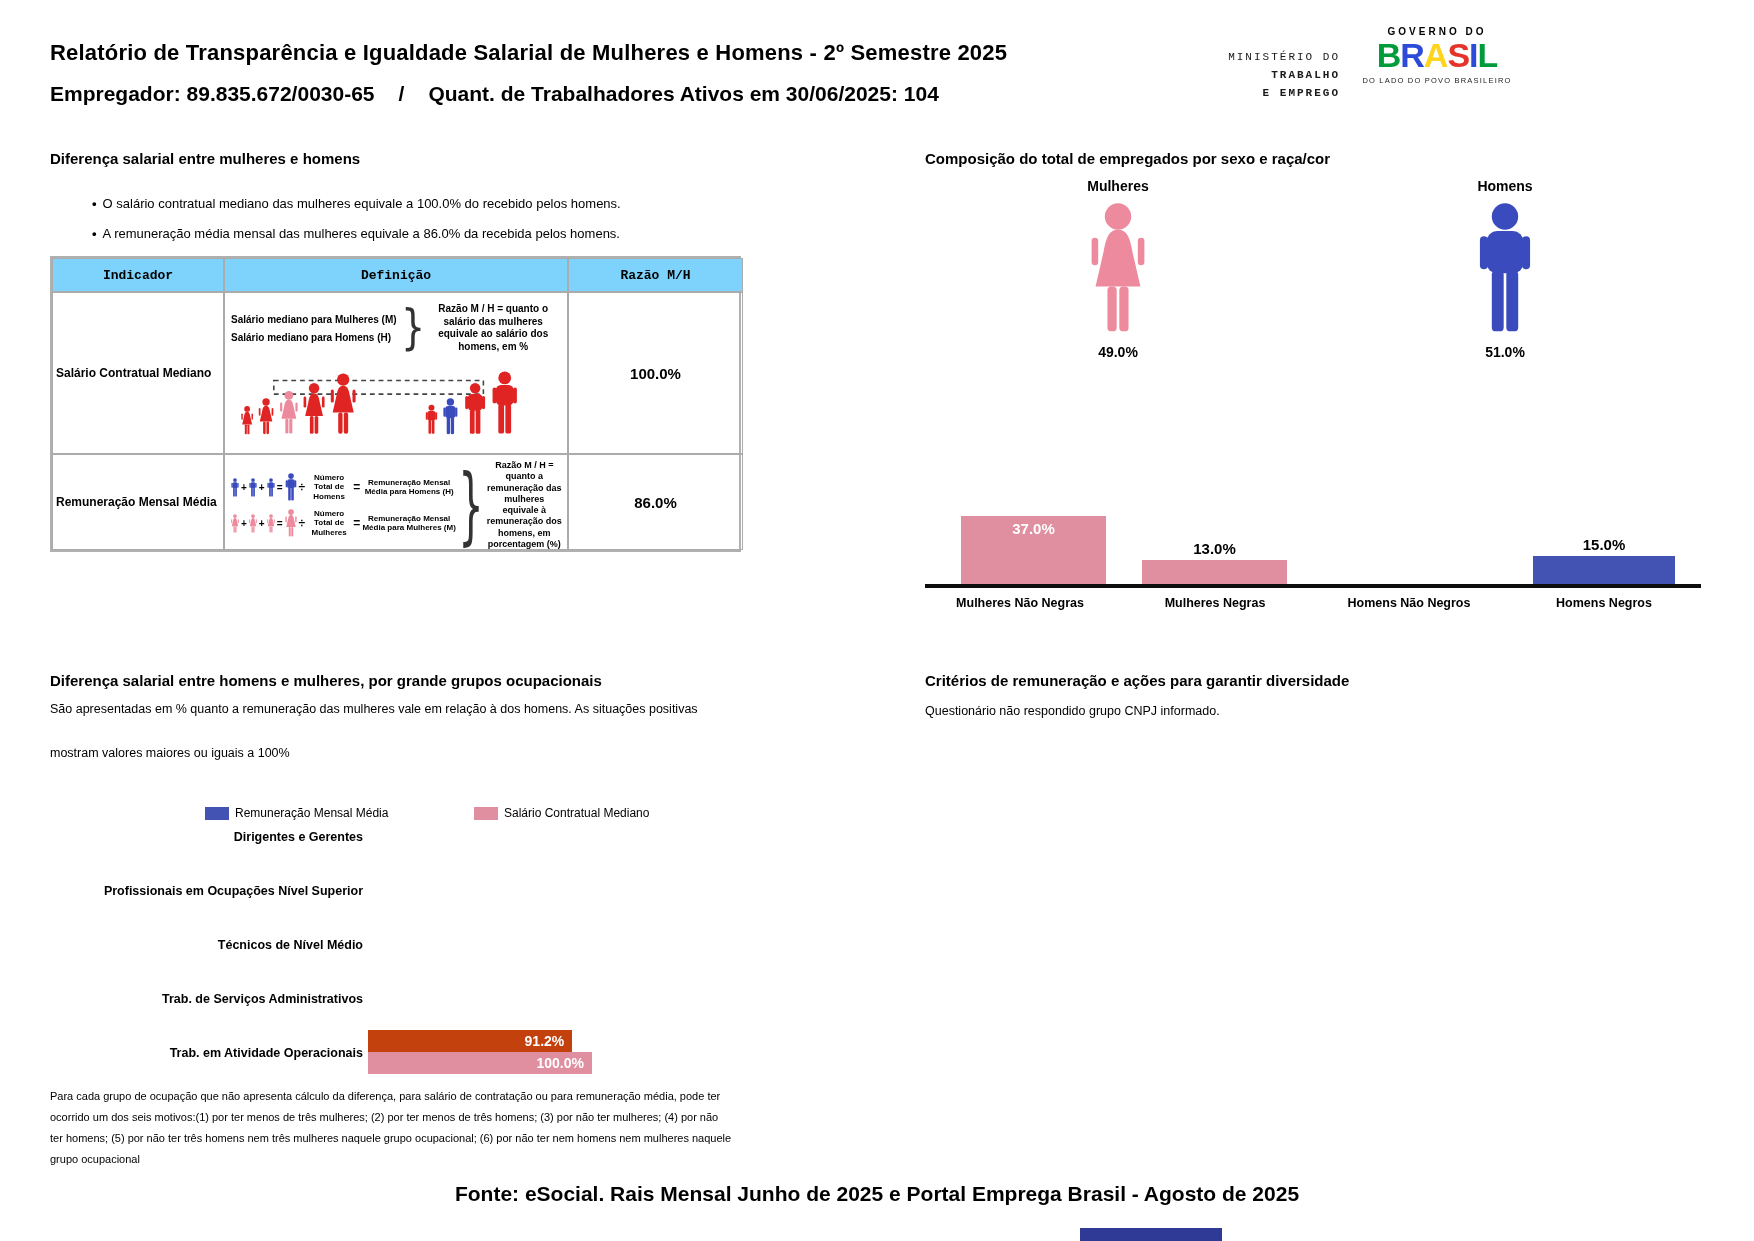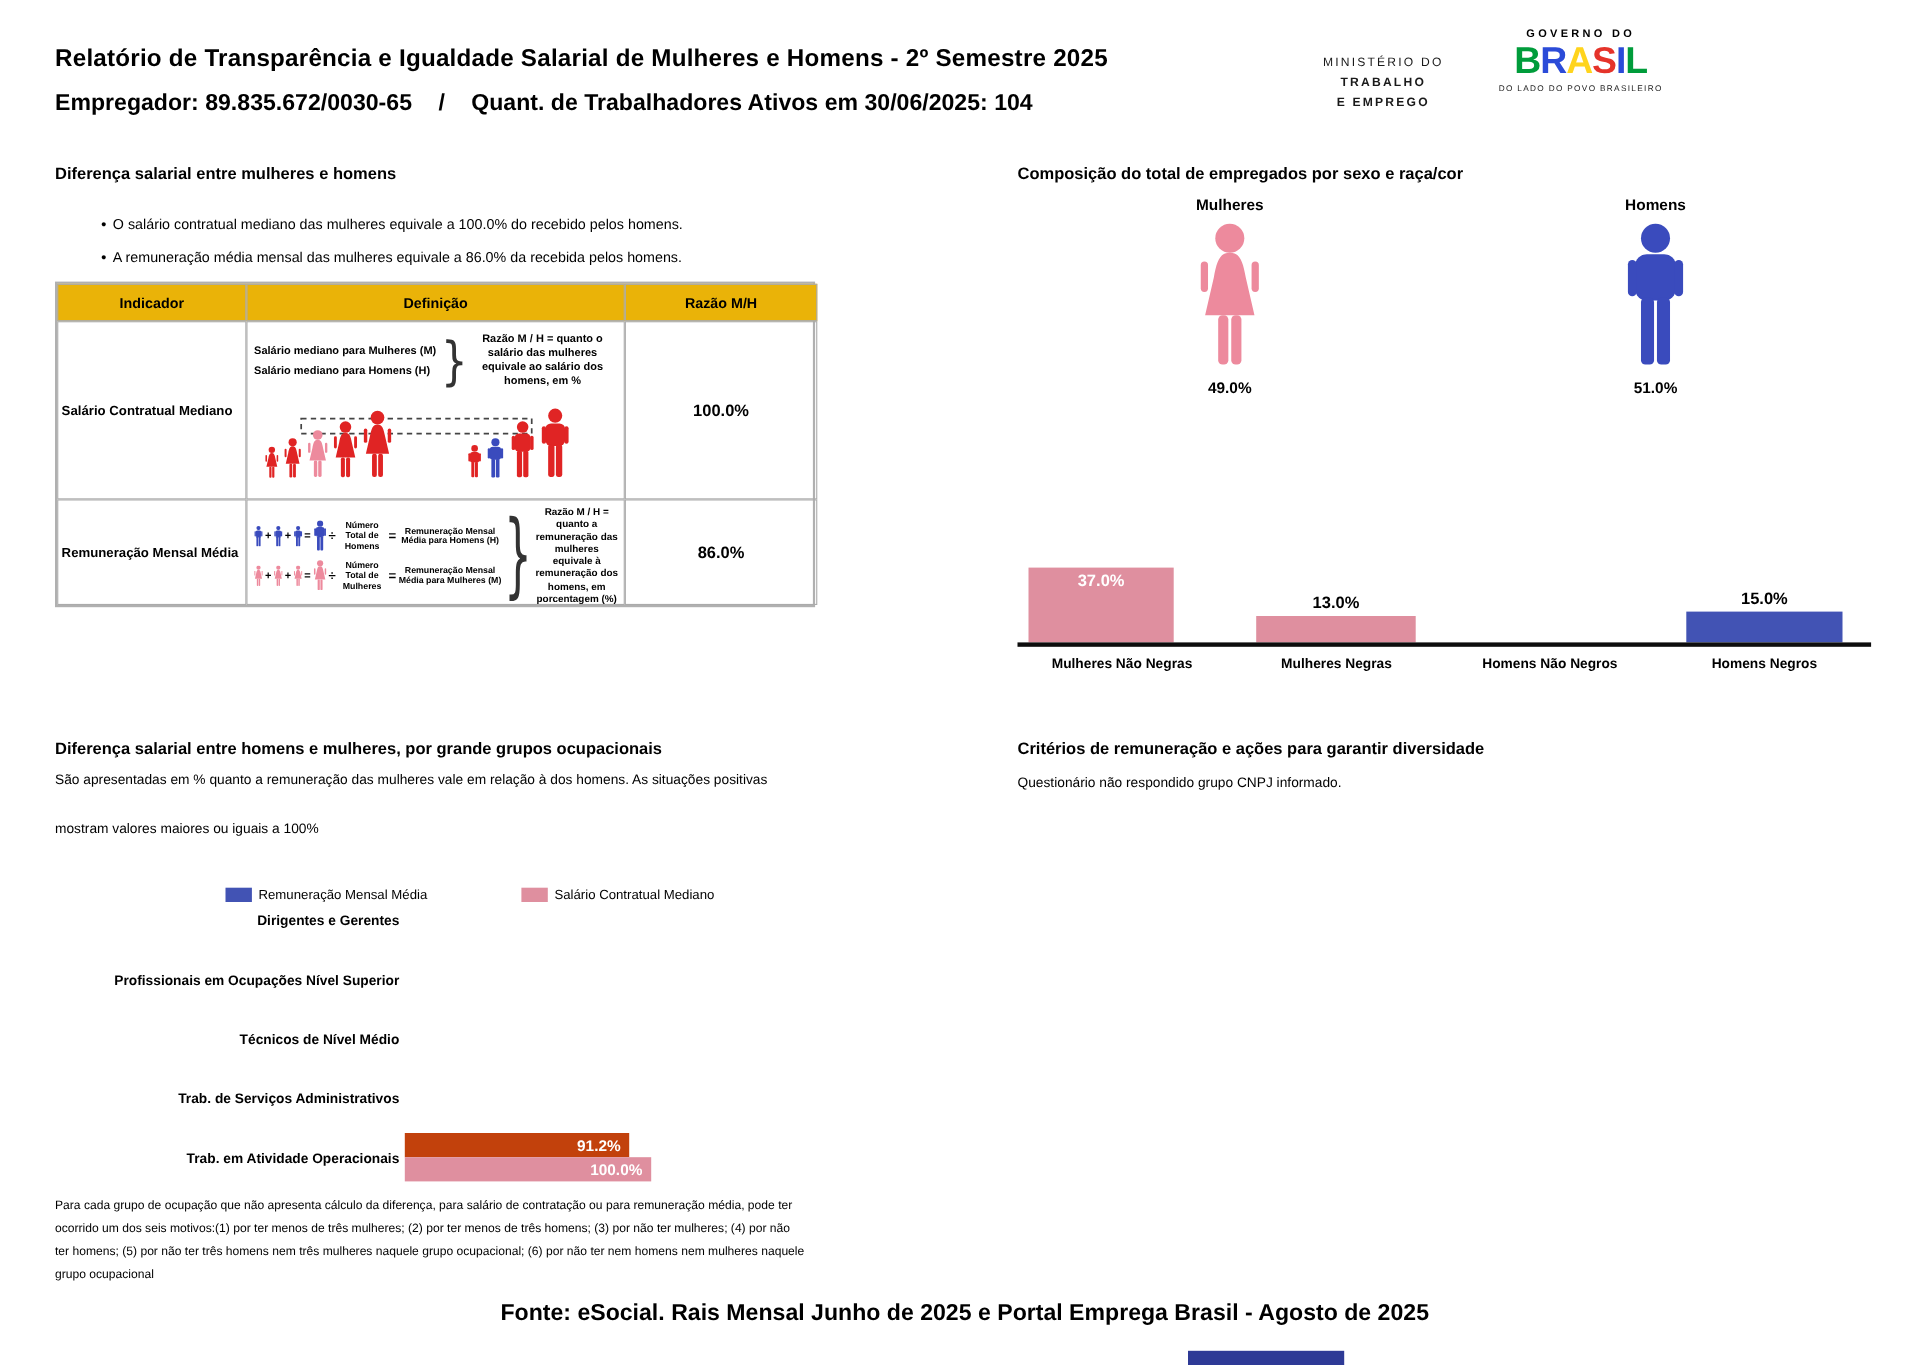--- a/index.html
+++ b/index.html
@@ -4,41 +4,41 @@
 <style>
   * { margin:0; padding:0; box-sizing:border-box; }
   body { background:#e8e8e8; font-family:"Liberation Sans","DejaVu Sans",sans-serif; color:#000; }
   #page { position:relative; width:1754px; height:1241px; background:#fff; overflow:hidden; margin:0 auto; }
 
   .abs { position:absolute; }
 
   
   .page-title { left:50px; top:40px; font-size:22px; font-weight:bold; letter-spacing:.2px; }
   .page-sub   { left:50px; top:82px; font-size:21px; font-weight:bold; display:flex; gap:24px; }
-  .ministry   { left:1175px; top:48px; width:165px; text-align:center; font-size:11px; letter-spacing:2px; line-height:18px; color:#1a1a1a; }
+  .ministry   { left:1175px; top:48px; width:165px; text-align:right; font-size:11px; letter-spacing:2px; line-height:18px; color:#1a1a1a;font-family:Liberation Mono, monospace; }
   .ministry .b{ font-weight:bold; }
   .gov        { left:1356px; top:26px; width:162px; text-align:center; }
   .gov-top    { font-size:10px; font-weight:bold; letter-spacing:3px; }
   .gov-word   { font-size:34px; font-weight:bold; letter-spacing:-1px; line-height:36px; }
   .gov-word span { display:inline-block; }
   .gl0{color:#009c3b}.gl1{color:#2b4bd8}.gl2{color:#ffd41d}.gl3{color:#e5332a}.gl4{color:#2b4bd8}.gl5{color:#009c3b}
   .gov-tag    { font-size:7.5px; letter-spacing:1.2px; margin-top:3px; color:#222; }
 
   
   .sec-title { font-size:15px; font-weight:bold; }
 
   .bullet { font-size:13px; }
   .bullet .dot { font-weight:bold; margin-right:6px; }
 
   
   .ind-table { left:50px; top:256px; width:691px; display:grid;
                grid-template-columns:172px 344px 175px; grid-template-rows:34px 162px 96px;
                border:2px solid #b0b0b0; background:#fff; }
   .ind-table > div { border:1px solid #ababab; display:flex; }
-  .th { background:#eab308; align-items:center; justify-content:center; font-size:13px; font-weight:bold; }
+  .th { background:#7dd3fc; align-items:center; justify-content:center; font-size:13px; font-weight:bold;font-family:Liberation Mono, monospace; }
   .cell-ind { align-items:center; padding:4px 3px; font-size:12px; font-weight:bold; line-height:1.4; }
   .cell-ratio { align-items:center; justify-content:center; font-size:15px; font-weight:bold; }
   .cell-def { flex-direction:column; padding:10px 4px 4px 6px; }
 
   .def1-top { display:flex; align-items:center; }
   .def1-lines { width:168px; font-size:10px; font-weight:bold; line-height:1.1; }
   .def1-lines div { margin:7px 0; }
   .brace { font-weight:normal; color:#333; font-family:"DejaVu Sans",sans-serif; }
   .brace1 { font-size:38px; transform:scaleY(1.25); margin:0 2px; }
   .brace2 { font-size:40px; transform:scaleY(2.1); margin:0 2px; }
@@ -242,21 +242,21 @@
   <svg class="abs" style="left:1090px; top:202px;" width="56" height="132" viewBox="0 0 42 100">
       <use href="#person-female" fill="#ed8a9d"></use>
     </svg>
   <svg class="abs" style="left:1477px; top:202px;" width="56" height="132" viewBox="0 0 42 100">
       <use href="#person-male" fill="#3a4bbd"></use>
     </svg>
   <div class="abs sex-pct" style="left:1038px; top:344px;">49.0%</div>
   <div class="abs sex-pct" style="left:1425px; top:344px;">51.0%</div>
 
   <div class="abs comp-chart">
-    <div class="cbar pink" style="left:10px; width:132px;">
+    <div class="cbar pink" style="left:36px; width:145px;">
       <div class="fill" style="height: 68.08px;"></div>
       <span class="v-in">37.0%</span>
     </div>
     <div class="cbar pink" style="left:217px; width:145px;">
       <div class="fill" style="height: 23.92px;"></div>
       <span class="v-up">13.0%</span>
     </div>
     <div class="cbar blue" style="left:608px; width:142px;border-radius:13px;">
       <div class="fill" style="height: 27.6px;"></div>
       <span class="v-up">15.0%</span>

